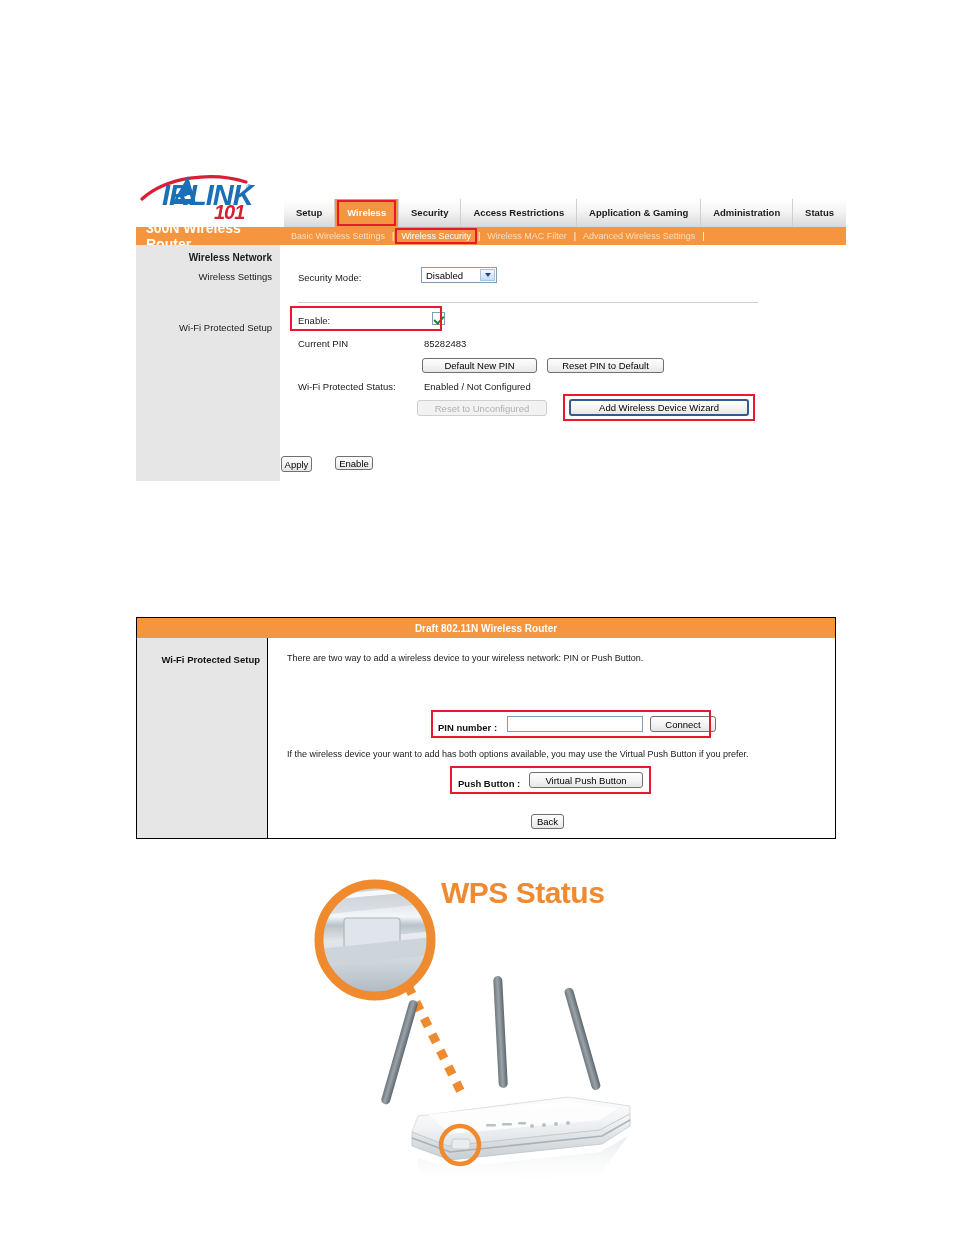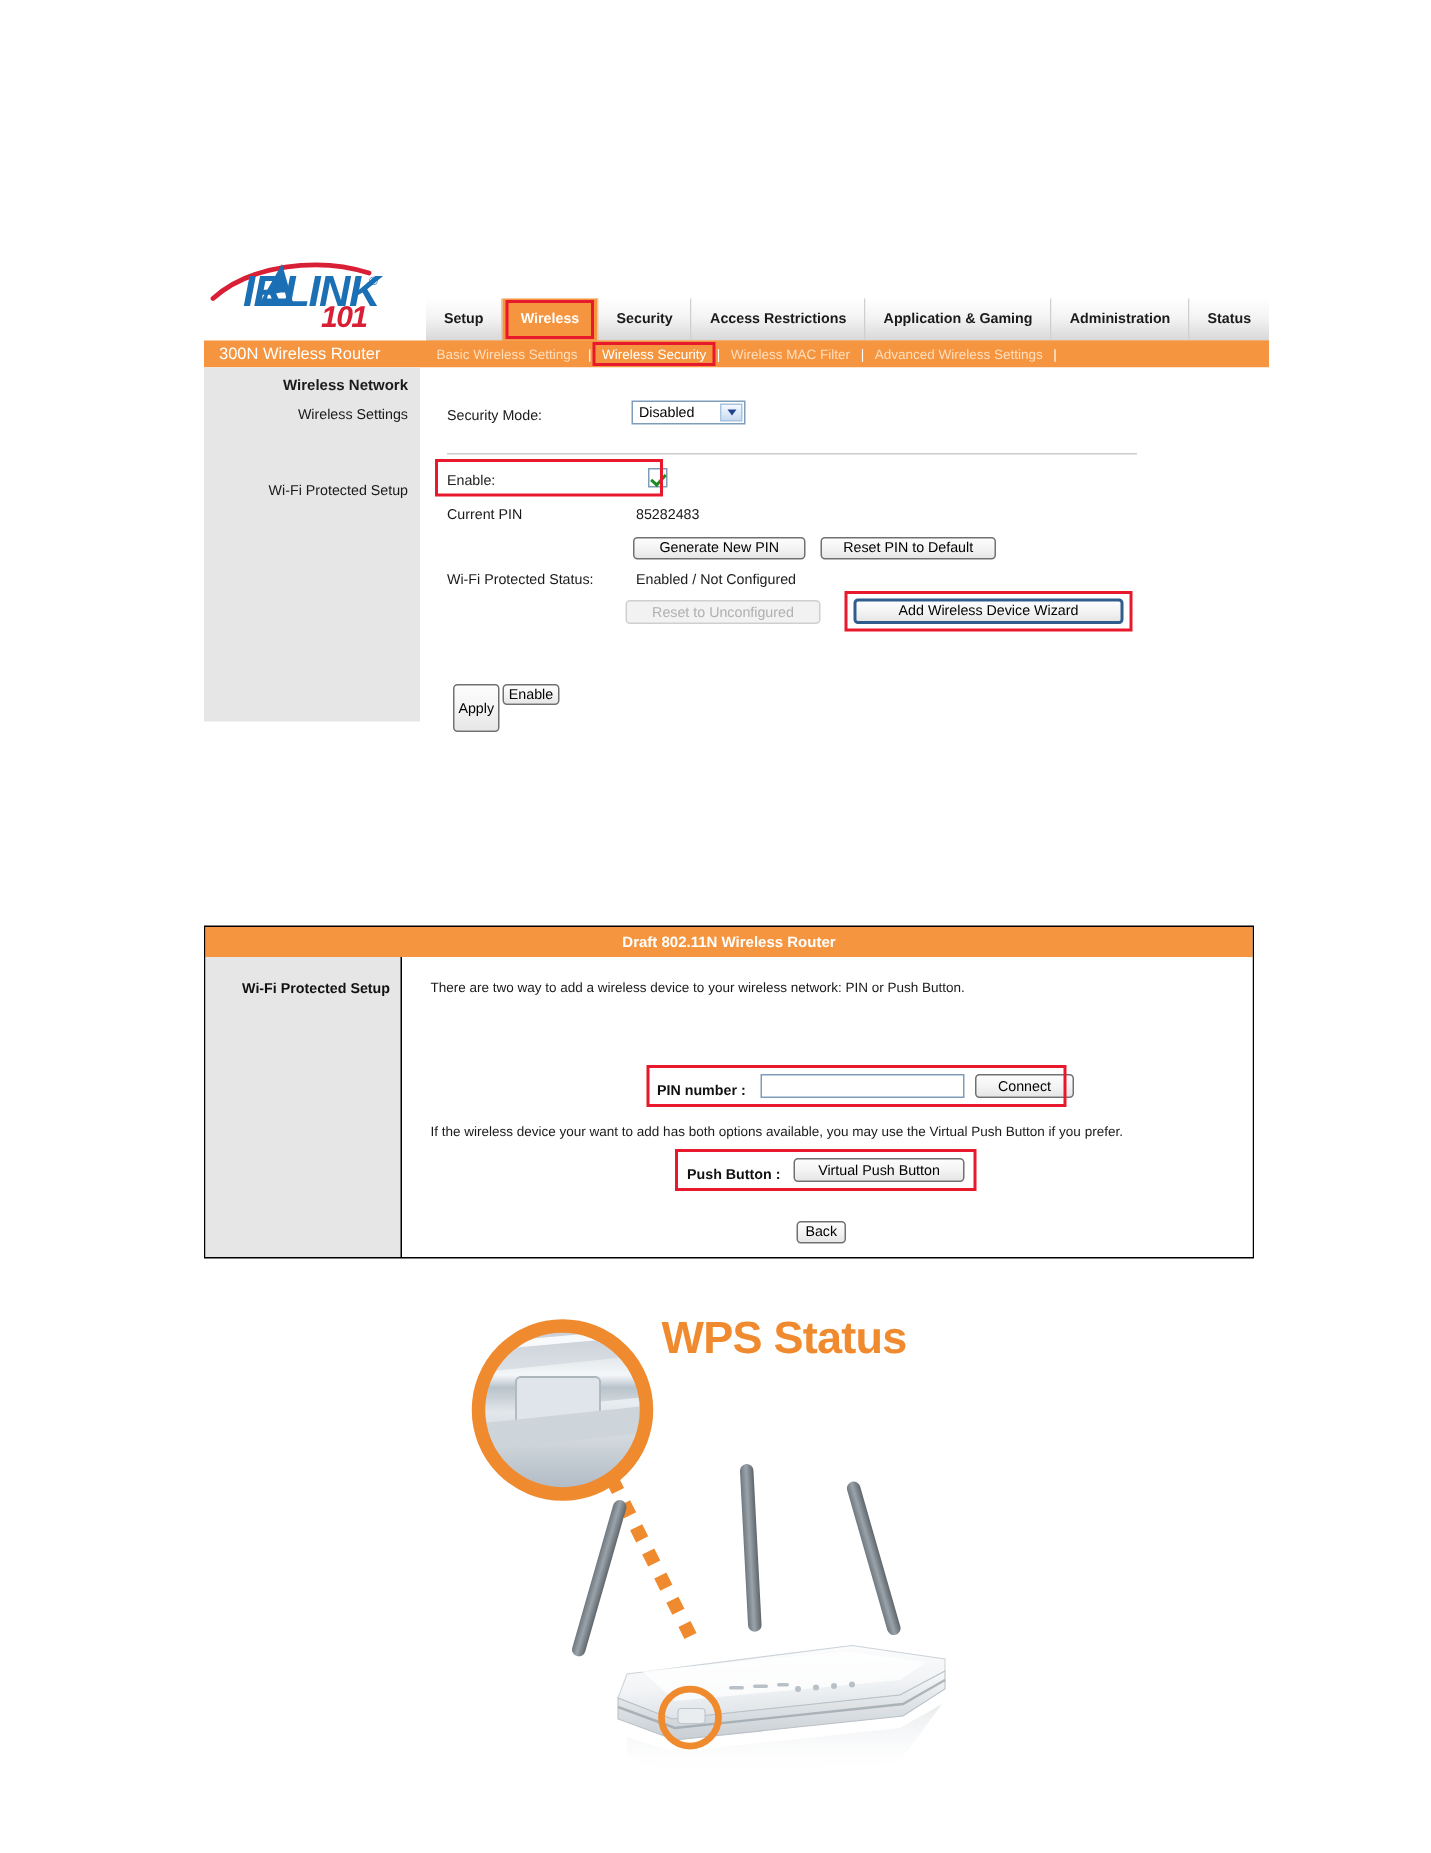--- a/index.html
+++ b/index.html
@@ -101,22 +101,22 @@
     position: absolute;
     left: 0; top: 56px;
     width: 710px; height: 18px;
     background: #f5953f;
     display: flex;
     align-items: center;
   }
   .subnav-brand {
     width: 148px;
     flex: 0 0 148px;
-    font-size: 11px;
-    font-weight: normal;
+    font-size: 14px;
+    font-weight: bold;
     color: #ffffff;
     padding-left: 10px;
     box-sizing: border-box;
     letter-spacing: 0px;
   }
   .subnav-items {
     display: flex;
     align-items: center;
     font-size: 9px;
     color: #ffe3c6;
@@ -406,31 +406,31 @@
 
       <div class="hr" style="left:18px; top:57px; width:460px;"></div>
 
       <div class="row-label" style="left:18px; top:70px;text-align:right;">Enable:</div>
       <div class="chk" style="left:152px; top:67px;"></div>
       <div class="redbox" style="left:10px; top:61px; width:152px; height:25px;"></div>
 
       <div class="row-label" style="left:18px; top:93px;">Current PIN</div>
       <div class="row-label" style="left:144px; top:93px;">85282483</div>
 
-      <div class="btn" style="left:142px; top:113px; width:115px; height:15px;">Generate New PIN</div>
+      <div class="btn" style="left:142px; top:113px; width:115px; height:15px;">Default New PIN</div>
       <div class="btn" style="left:267px; top:113px; width:117px; height:15px;">Reset PIN to Default</div>
 
       <div class="row-label" style="left:18px; top:136px;">Wi-Fi Protected Status:</div>
       <div class="row-label" style="left:144px; top:136px;">Enabled / Not Configured</div>
 
       <div class="btn disabled" style="left:137px; top:155px; width:130px; height:16px;text-align:center;">Reset to Unconfigured</div>
       <div class="btn focus" style="left:289px; top:154px; width:180px; height:17px;">Add Wireless Device Wizard</div>
       <div class="redbox" style="left:283px; top:149px; width:192px; height:27px;"></div>
 
-      <div class="btn" style="left:22px; top:211px; width:31px; height:32px;">Apply</div>
+      <div class="btn" style="left:1px; top:211px; width:31px; height:16px;">Apply</div>
       <div class="btn" style="left:55px; top:211px; width:38px; height:14px;">Enable</div>
 
     </div>
   </div>
 </div>
 
 <div id="panel2">
   <div class="p2-title">Draft 802.11N Wireless Router</div>
   <div class="p2-body">
     <div class="p2-left">

